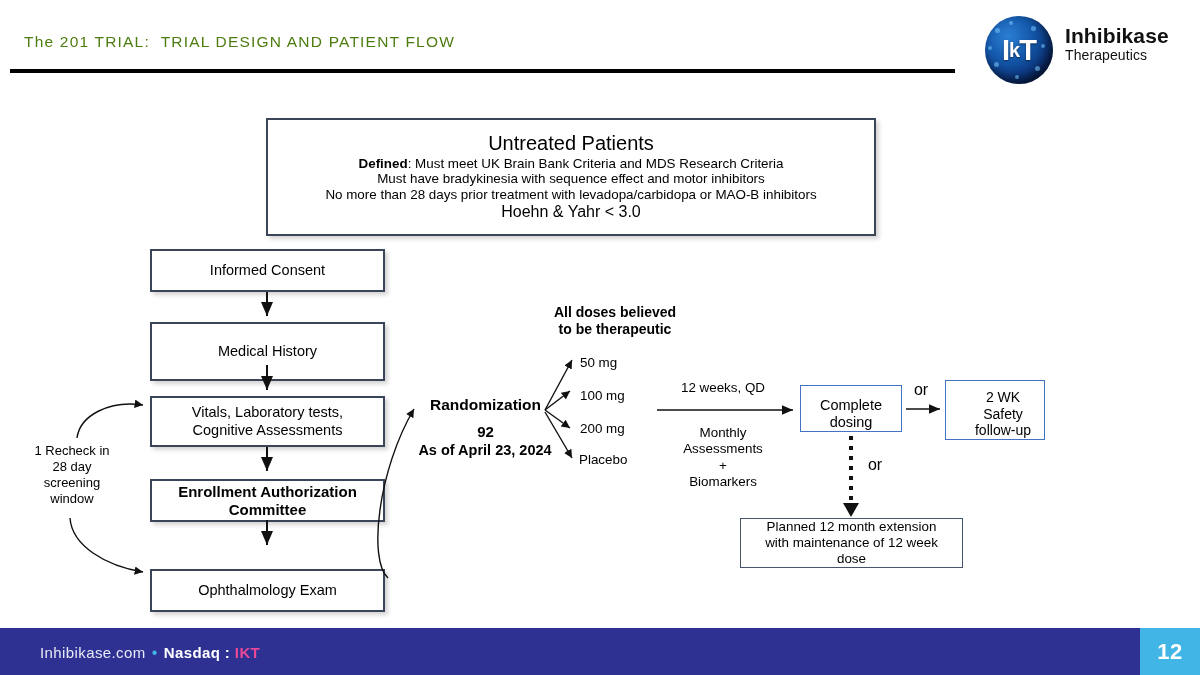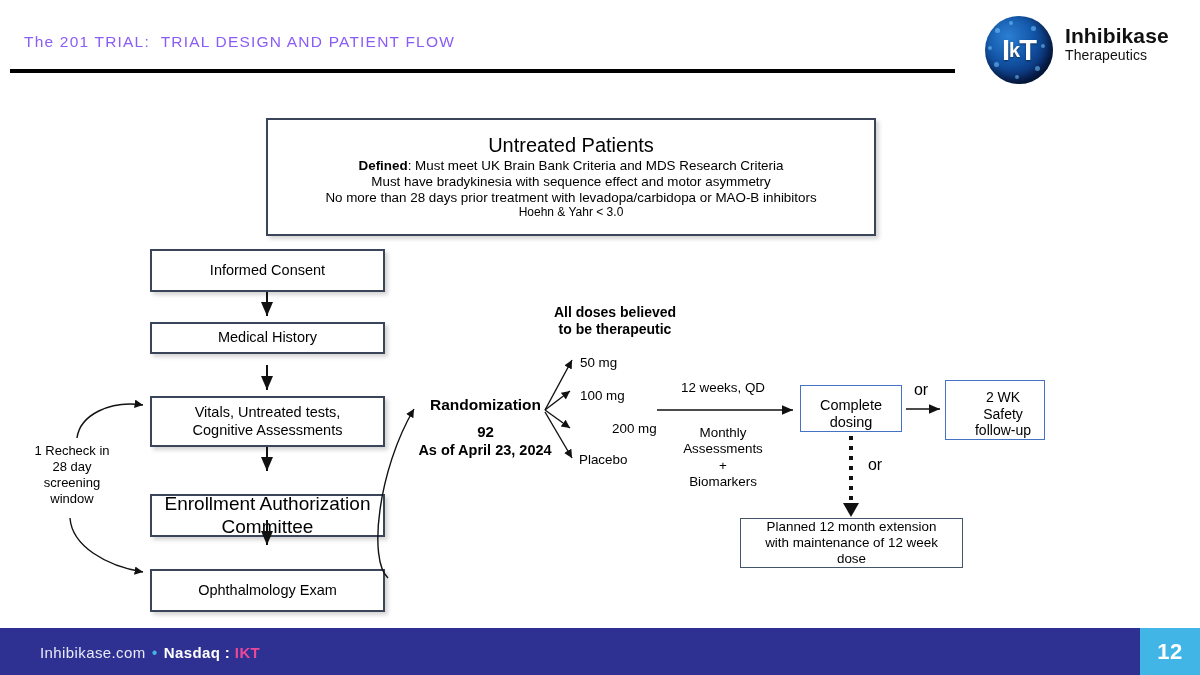--- a/index.html
+++ b/index.html
@@ -6,21 +6,21 @@
   body{
     width:1200px;height:675px;background:#ffffff;
     font-family:"Liberation Sans", sans-serif;
     overflow:hidden;position:relative;
   }
   #slide{position:absolute;left:0;top:0;width:1200px;height:675px;background:#fff;}
 
   
   .hdr-title{
     position:absolute;left:24px;top:33px;
-    font-size:15.5px;letter-spacing:1.2px;color:#8b5cf6;
+    font-size:15.5px;letter-spacing:1.2px;color:#4d7c0f;
     white-space:pre;font-family:"Liberation Sans", sans-serif;
   }
   .hdr-rule{
     position:absolute;left:10px;top:69px;width:945px;height:4px;background:#000;
   }
 
   
   .logo-wrap{position:absolute;left:985px;top:14px;width:210px;height:74px;}
   .logo-ball{
     position:absolute;left:0;top:2px;width:68px;height:68px;border-radius:50%;
@@ -100,39 +100,39 @@
       <div class="l1">Inhibikase</div>
       <div class="l2">Therapeutics</div>
     </div>
   </div>
 
   <div class="box gray" style="left:266px;top:118px;width:610px;height:118px;flex-direction:column;justify-content:center;">
     <div style="font-size:20px;margin-bottom:0;">Untreated Patients</div>
     <div style="font-size:13.4px;">
       <span class="bold">Defined</span><span>:  Must meet UK Brain Bank Criteria and MDS Research Criteria</span>
     </div>
-    <div style="font-size:13.4px;">Must have bradykinesia with sequence effect and motor asymmetry</div>
+    <div style="font-size:13.4px;">Must have bradykinesia with sequence effect and motor inhibitors</div>
     <div style="font-size:13.4px;">No more than 28 days prior treatment with levadopa/carbidopa or MAO-B inhibitors</div>
-    <div style="font-size:12px;">Hoehn &amp; Yahr &lt; 3.0</div>
+    <div style="font-size:16px;">Hoehn &amp; Yahr &lt; 3.0</div>
   </div>
 
   <div class="box gray" style="left:150px;top:249px;width:235px;height:43px;font-size:14.5px;">
     <span style="white-space:pre-line;">Informed Consent</span>
   </div>
 
-  <div class="box gray" style="left:150px;top:322px;width:235px;height:32px;font-size:14.5px;">
+  <div class="box gray" style="left:150px;top:322px;width:235px;height:59px;font-size:14.5px;">
     <span style="white-space:pre-line;">Medical History</span>
   </div>
 
   <div class="box gray" style="left:150px;top:396px;width:235px;height:51px;font-size:14.5px;">
-    <span style="white-space:pre-line;">Vitals, Untreated tests,
+    <span style="white-space:pre-line;">Vitals, Laboratory tests,
 Cognitive Assessments</span>
   </div>
 
-  <div class="box gray" style="left:150px;top:494px;width:235px;height:43px;font-size:19px;">
+  <div class="box gray" style="left:150px;top:479px;width:235px;height:43px;font-size:15px;font-weight:bold;">
     <span style="white-space:pre-line;">Enrollment Authorization
 Committee</span>
   </div>
 
   <div class="box gray" style="left:150px;top:551px;width:235px;height:43px;font-size:14.5px;margin-top:18px;">
     <span style="white-space:pre-line;">Ophthalmology Exam</span>
   </div>
 
   <div class="txt" style="left:18px;top:443px;width:108px;font-size:13px;">1 Recheck in
 28 day
@@ -141,21 +141,21 @@
 
   <div class="txt bold" style="left:418px;top:396px;width:135px;font-size:15.5px;">Randomization</div>
   <div class="txt bold" style="left:418px;top:423px;width:135px;font-size:15px;">92</div>
   <div class="txt bold" style="left:410px;top:442px;width:150px;font-size:14.5px;">As of April 23, 2024</div>
 
   <div class="txt bold" style="left:535px;top:304px;width:160px;font-size:14px;">All doses believed
 to be therapeutic</div>
 
   <div class="txt" style="left:580px;top:355px;width:70px;font-size:13.4px;text-align:left;">50 mg</div>
   <div class="txt" style="left:580px;top:388px;width:70px;font-size:13.4px;text-align:left;">100 mg</div>
-  <div class="txt" style="left:612px;top:421px;width:70px;font-size:13.4px;text-align:left;">200 mg</div>
+  <div class="txt" style="left:580px;top:421px;width:70px;font-size:13.4px;text-align:left;">200 mg</div>
   <div class="txt" style="left:579px;top:452px;width:75px;font-size:13.4px;text-align:left;">Placebo</div>
 
   <div class="txt" style="left:663px;top:380px;width:120px;font-size:13.4px;">12 weeks, QD</div>
   <div class="txt" style="left:658px;top:425px;width:130px;font-size:13.4px;">Monthly
 Assessments
 +
 Biomarkers</div>
 
   <div class="box blue" style="left:800px;top:385px;width:102px;height:47px;font-size:14.5px;">
     <span style="white-space:pre-line;">Complete

